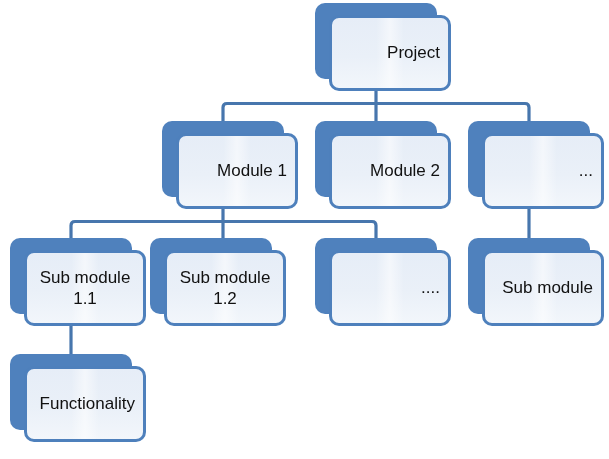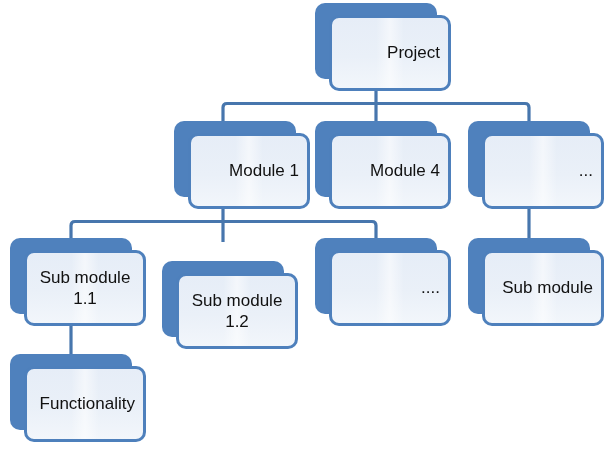--- a/index.html
+++ b/index.html
@@ -86,49 +86,49 @@
     <path d="M71 320 L71 358"></path>
   </svg>
 
   <div class="node" style="left:315px; top:3px;">
     <div class="back"></div>
     <div class="face">
       <span class="label">Project</span>
     </div>
   </div>
 
-  <div class="node" style="left:174px; top:121px;">
+  <div class="node" style="left:162px; top:121px;">
     <div class="back"></div>
     <div class="face">
       <span class="label">Module 1</span>
     </div>
   </div>
 
   <div class="node" style="left:315px; top:121px;">
     <div class="back"></div>
     <div class="face">
-      <span class="label">Module 4</span>
+      <span class="label">Module 2</span>
     </div>
   </div>
 
   <div class="node" style="left:468px; top:121px;">
     <div class="back"></div>
     <div class="face">
       <span class="label">...</span>
     </div>
   </div>
 
   <div class="node" style="left:10px; top:238px;">
     <div class="back"></div>
     <div class="face">
       <span class="label">Sub module 1.1</span>
     </div>
   </div>
 
-  <div class="node" style="left:162px; top:238px;margin-top:23px;">
+  <div class="node" style="left:150px; top:238px;">
     <div class="back"></div>
     <div class="face">
       <span class="label">Sub module 1.2</span>
     </div>
   </div>
 
   <div class="node" style="left:315px; top:238px;">
     <div class="back"></div>
     <div class="face">
       <span class="label">....</span>

